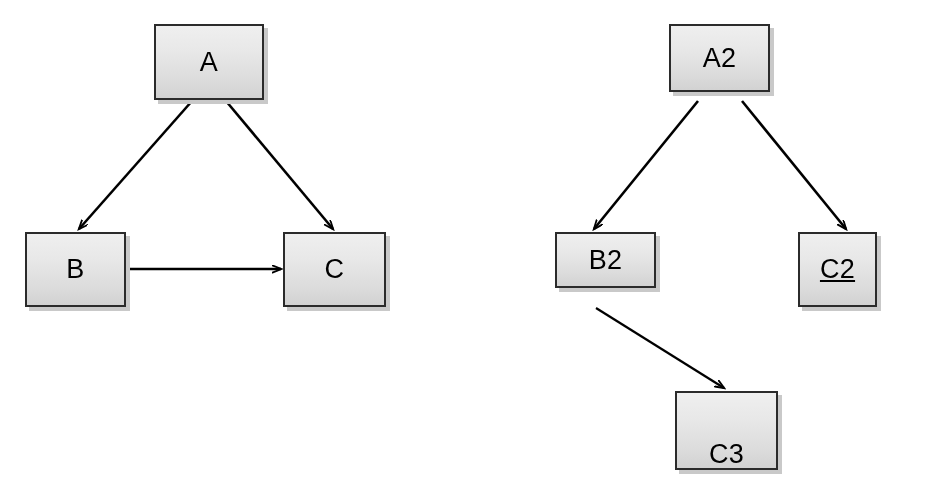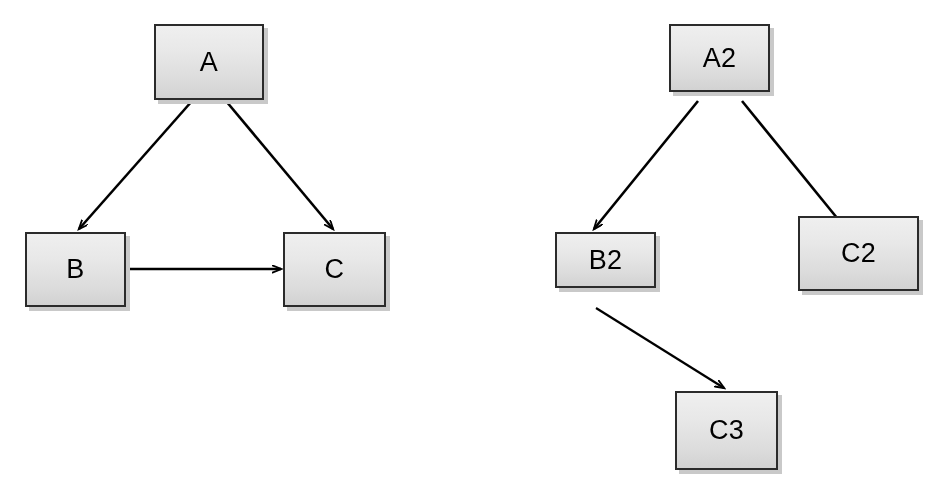--- a/index.html
+++ b/index.html
@@ -80,21 +80,21 @@
   </div>
 
   <div class="node" style="left:669px; top:24px; width:101px; height:68px;">
     <span class="node-label">A2</span>
   </div>
 
   <div class="node" style="left:555px; top:232px; width:101px; height:56px;">
     <span class="node-label">B2</span>
   </div>
 
-  <div class="node" style="left:798px; top:216px; width:121px; height:75px;">
+  <div class="node" style="left:798px; top:232px; width:79px; height:75px;text-decoration:underline;">
     <span class="node-label">C2</span>
   </div>
 
-  <div class="node" style="left:675px; top:391px; width:103px; height:79px;">
+  <div class="node" style="left:675px; top:391px; width:103px; height:79px;align-items:flex-end;">
     <span class="node-label">C3</span>
   </div>
 
 </div>
 
 </body></html>

